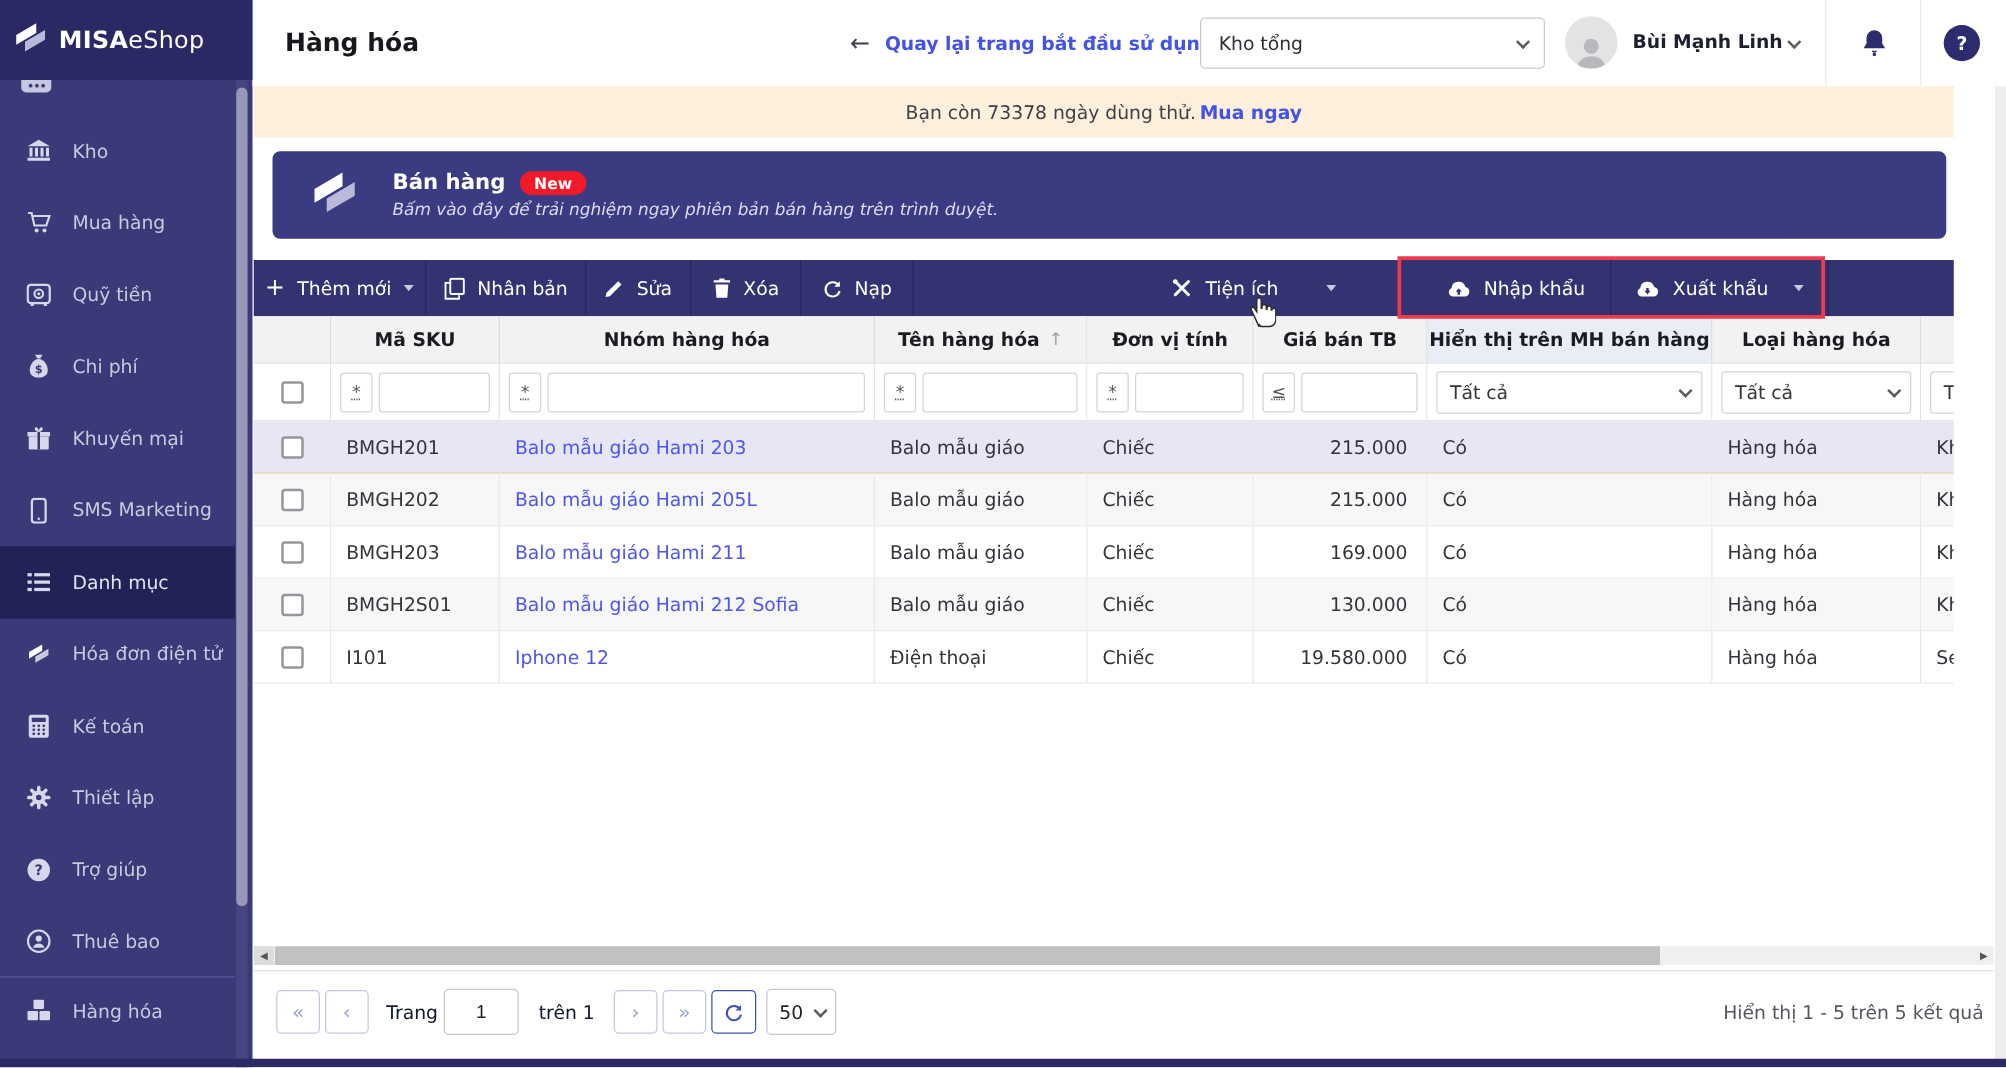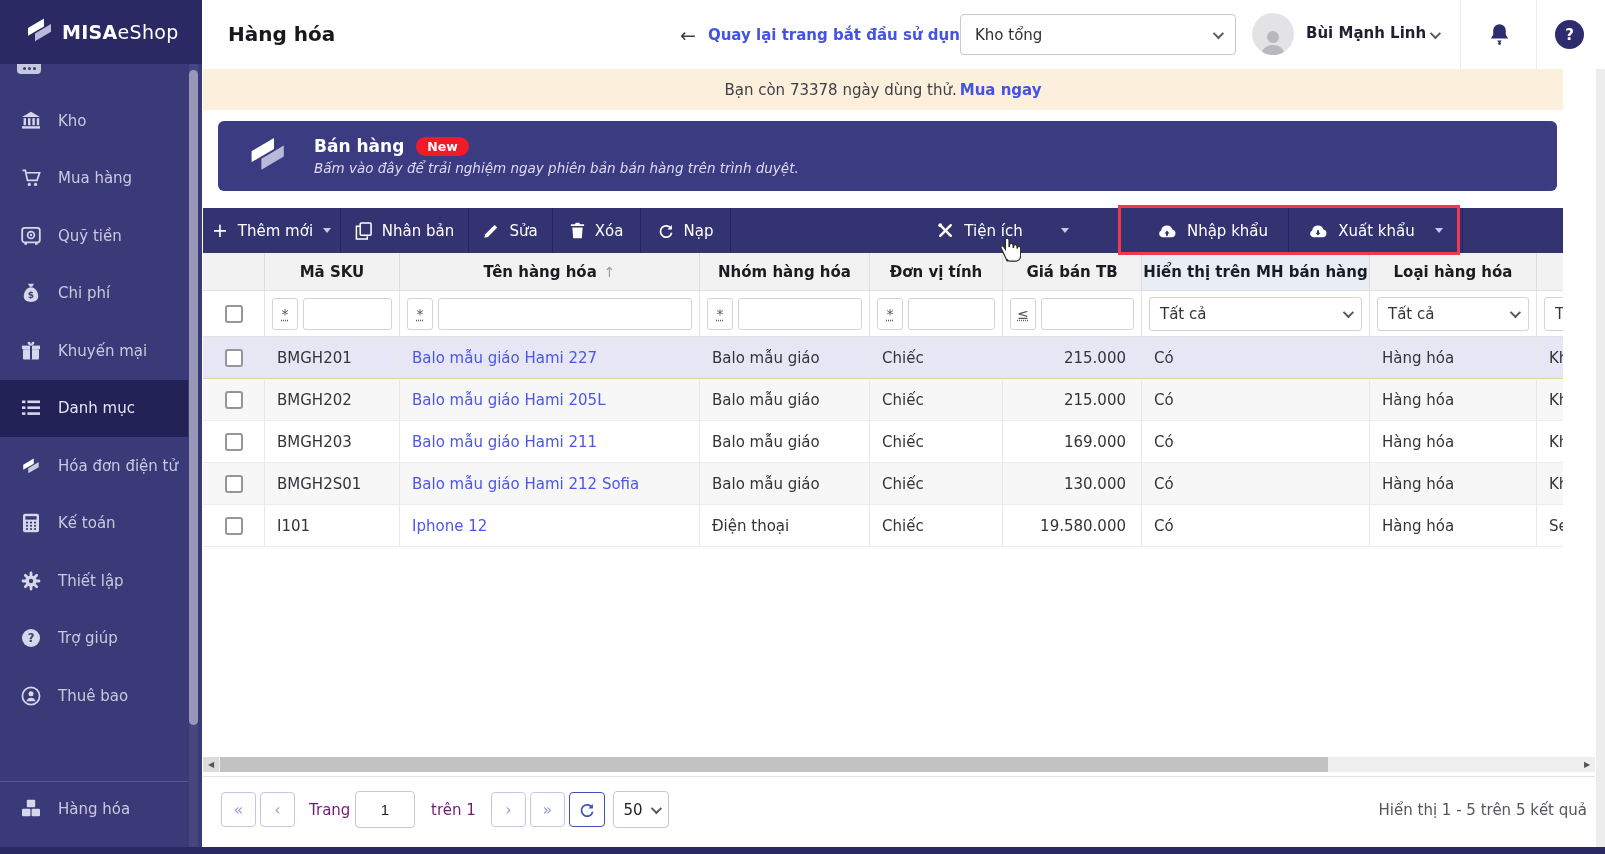--- a/index.html
+++ b/index.html
@@ -1,21 +1,21 @@
 <!DOCTYPE html>
 <html><head>
 <meta charset="utf-8">
 <style>
   * { margin:0; padding:0; box-sizing:border-box; }
   body { font-family:"DejaVu Sans","Liberation Sans",sans-serif; background:#fff; }
   .canvas { position:relative; width:1605px; height:854px; background:#fff; overflow:hidden; }
 
   
   .sidebar { position:absolute; left:0; top:0; width:202px; height:854px; background:#3b3a78; }
-  .logo-block { position:absolute; left:0; top:0; width:202px; height:64px; background:#2a2964; display:flex; align-items:center; padding-left:24px; z-index:5; }
+  .logo-block { position:absolute; left:0; top:0; width:202px; height:64px; background:#2a2964; display:flex; align-items:center; padding-left:9px; z-index:5; }
   .logo-text { margin-left:8px; font-size:19px; color:#fff; letter-spacing:.3px; }
   .logo-text b { font-weight:bold; }
   .logo-text span { font-weight:normal; }
   .partial-item { position:absolute; left:17px; top:56px; width:24px; height:18px; border-radius:4px; background:#c7c8e0; display:flex; align-items:flex-end; justify-content:center; gap:2px; padding-bottom:4px; }
   .partial-item i { width:3px; height:3px; border-radius:50%; background:#3b3a78; }
   .nav { position:absolute; left:0; top:92px; width:188px; }
   .nav-item { height:57.5px; display:flex; align-items:center; padding-left:19px; color:#c9cade; font-size:15px; cursor:pointer; }
   .nav-item .ic { width:24px; height:22px; display:flex; align-items:center; justify-content:center; color:#d6d7ea; flex:none; }
   .nav-item .lbl { margin-left:15px; white-space:nowrap; }
   .nav-item.active { background:#232257; color:#e4e5f4; }
@@ -79,21 +79,21 @@
   .tbody .cell.clink { color:#4c56e8; cursor:pointer; }
   .row-sel .cell { background:#e6e6f4; border-bottom:1px solid #e7d09a; }
   .row-alt .cell { background:#f7f7f8; }
 
   
   .hscroll { position:absolute; left:203px; top:757px; width:1392px; height:15px; background:#efefef; }
   .hs-arrow { position:absolute; top:0; width:16px; height:15px; background:#dcdcdc; color:#555; font-size:8px; display:flex; align-items:center; justify-content:center; cursor:pointer; }
   .hs-thumb { position:absolute; left:17px; top:0; width:1108px; height:15px; background:#c2c2c2; cursor:pointer; }
   .pagebar { position:absolute; left:203px; top:776px; width:1392px; height:70px; background:#fff; border-top:1px solid #e2e2e2; }
   .pg-btn { position:absolute; top:15px; width:35px; height:35px; border:1px solid #c3c8e2; border-radius:4px; background:#fff; color:#97a0d8; font-size:16px; display:flex; align-items:center; justify-content:center; cursor:pointer; }
-  .pg-lbl { position:absolute; top:24px; font-size:15px; color:#701a75; }
+  .pg-lbl { position:absolute; top:24px; font-size:15px; color:#0f172a; }
   .pg-input { position:absolute; left:152px; top:14px; width:60px; height:37px; border:1px solid #c9c9c9; border-radius:4px; text-align:center; font-size:15px; color:#222; outline:none; }
   .pg-refresh { position:absolute; left:366px; top:15px; width:36px; height:35px; border:1px solid #3f51b5; border-radius:4px; background:#fff; display:flex; align-items:center; justify-content:center; cursor:pointer; }
   .pg-size { position:absolute; left:410px; top:14px; width:56px; height:37px; border:1px solid #c9c9c9; border-radius:4px; background:#fff; display:flex; align-items:center; justify-content:center; gap:8px; font-size:15px; color:#222; cursor:pointer; }
   .pg-summary { position:absolute; right:8px; top:24px; font-size:15px; color:#55565e; }
   .bottom-strip { position:absolute; left:0; top:847px; width:1605px; height:7px; background:#2a2964; }
   .right-gutter { position:absolute; left:1596px; top:69px; width:9px; height:778px; background:#ededed; }
 
   .cursor { position:absolute; left:997px; top:236px; z-index:9; pointer-events:none; }
 </style>
 </head>
@@ -156,20 +156,29 @@
       <div class="nav-item">
         <span class="ic">
             <svg width="20" height="20" viewBox="0 0 20 20">
               <rect x="2" y="8.2" width="16" height="10.4" rx="1" fill="currentColor"></rect>
               <rect x="1" y="4.6" width="18" height="3.6" fill="currentColor"></rect>
               <rect x="9" y="4.6" width="2" height="14" fill="#3b3a78"></rect>
               <path d="M10 4.6C7 4.6 5.4.8 8 .8c1.4 0 2 2.2 2 3.8 0-1.6.6-3.8 2-3.8 2.6 0 1 3.8-2 3.8z" fill="currentColor"></path>
             </svg>
           </span>
         <span class="lbl">Khuyến mại</span>
+      </div>
+      <div class="nav-item">
+        <span class="ic">
+            <svg width="18" height="21" viewBox="0 0 18 21">
+              <rect x="3.5" y="1" width="11" height="19" rx="2.2" fill="none" stroke="currentColor" stroke-width="1.8"></rect>
+              <circle cx="9" cy="17" r="1" fill="currentColor"></circle>
+            </svg>
+          </span>
+        <span class="lbl">SMS Marketing</span>
       </div>
       <div class="nav-item active">
         <span class="ic">
             <svg width="20" height="18" viewBox="0 0 20 18">
               <rect x="1" y="1.5" width="3.4" height="2.6" fill="currentColor"></rect>
               <rect x="6.4" y="1.5" width="12.6" height="2.6" fill="currentColor"></rect>
               <rect x="1" y="7.4" width="3.4" height="2.6" fill="currentColor"></rect>
               <rect x="6.4" y="7.4" width="12.6" height="2.6" fill="currentColor"></rect>
               <rect x="1" y="13.3" width="3.4" height="2.6" fill="currentColor"></rect>
               <rect x="6.4" y="13.3" width="12.6" height="2.6" fill="currentColor"></rect>
@@ -390,25 +399,25 @@
   </div>
   <div class="red-box"></div>
 
   <div class="table">
     <div class="trow thead">
       <div class="cell"></div>
       <div class="cell">
           <span>Mã SKU</span>
         </div>
       <div class="cell">
+          <span>Nhóm hàng hóa</span>
+        </div>
+      <div class="cell">
           <span>Tên hàng hóa</span>
           <span class="sort">↑</span>
-        </div>
-      <div class="cell">
-          <span>Nhóm hàng hóa</span>
         </div>
       <div class="cell">
           <span>Đơn vị tính</span>
         </div>
       <div class="cell">
           <span>Giá bán TB</span>
         </div>
       <div class="cell hl">
           <span>Hiển thị trên MH bán hàng</span>
         </div>
@@ -470,21 +479,21 @@
           </span>
         </div>
     </div>
 
     <div class="tbody">
       <div class="trow row-sel">
         <div class="cell ccb">
             <span class="cbx"></span>
           </div>
         <div class="cell">BMGH201</div>
-        <div class="cell clink">Balo mẫu giáo Hami 227</div>
+        <div class="cell clink">Balo mẫu giáo Hami 203</div>
         <div class="cell">Balo mẫu giáo</div>
         <div class="cell">Chiếc</div>
         <div class="cell cnum">215.000</div>
         <div class="cell">Có</div>
         <div class="cell">Hàng hóa</div>
         <div class="cell" style="border-right:none;">Kh</div>
       </div>
       <div class="trow row-alt">
         <div class="cell ccb">
             <span class="cbx"></span>

